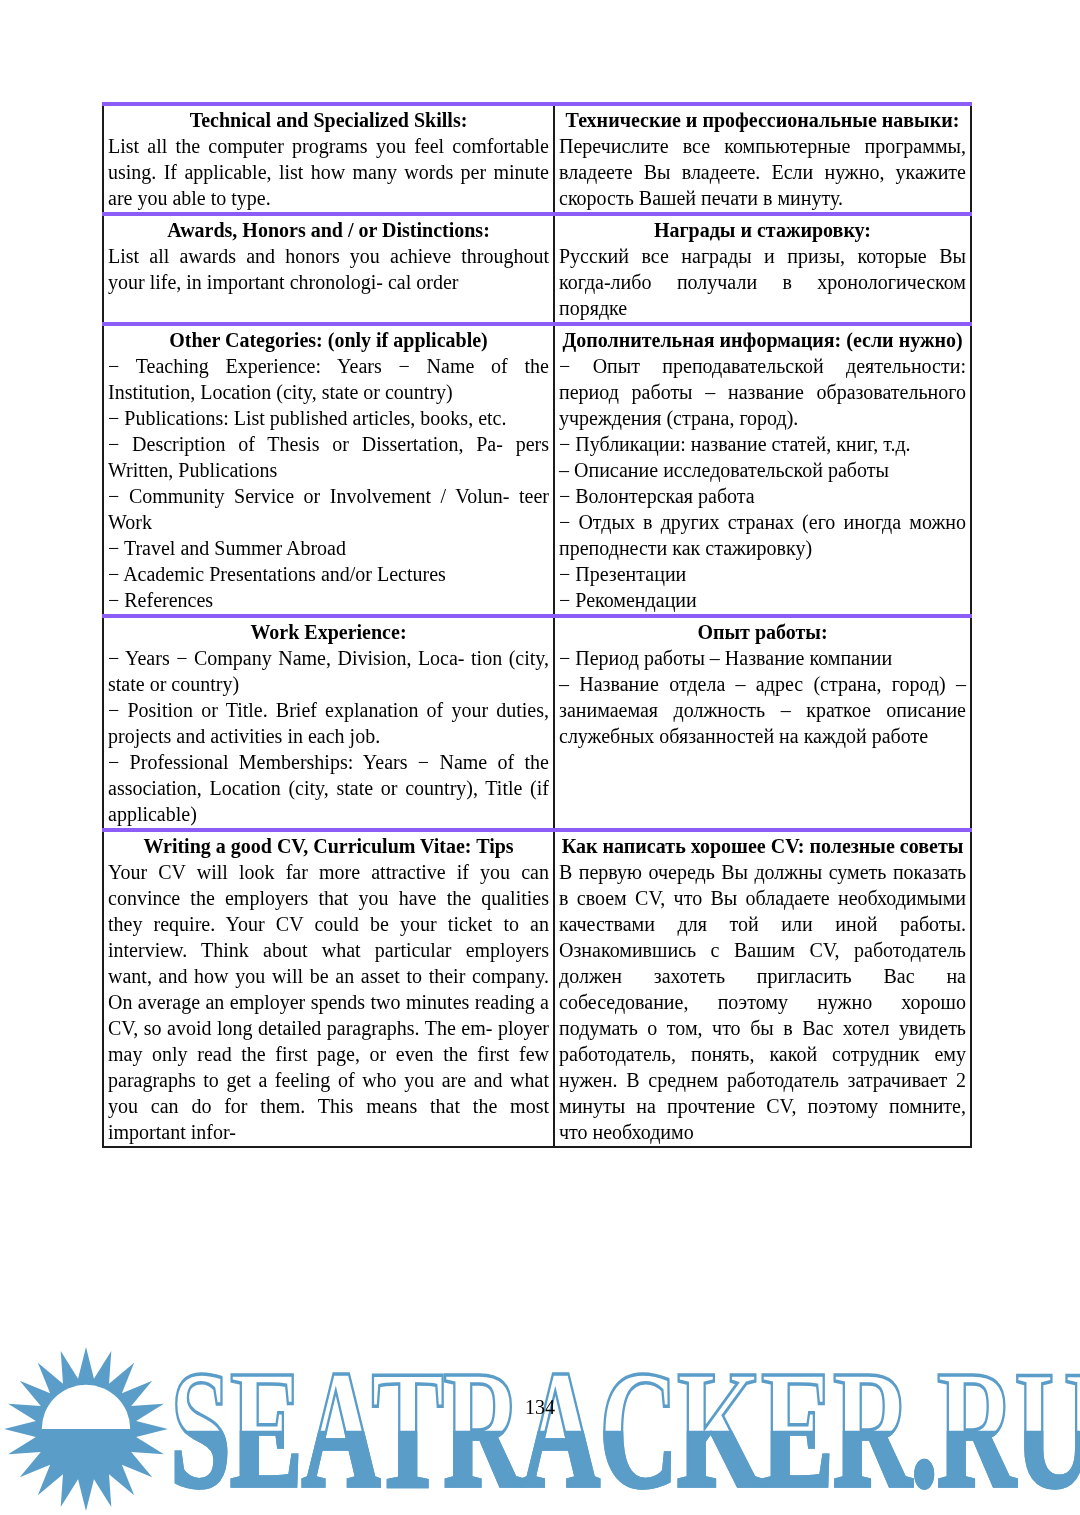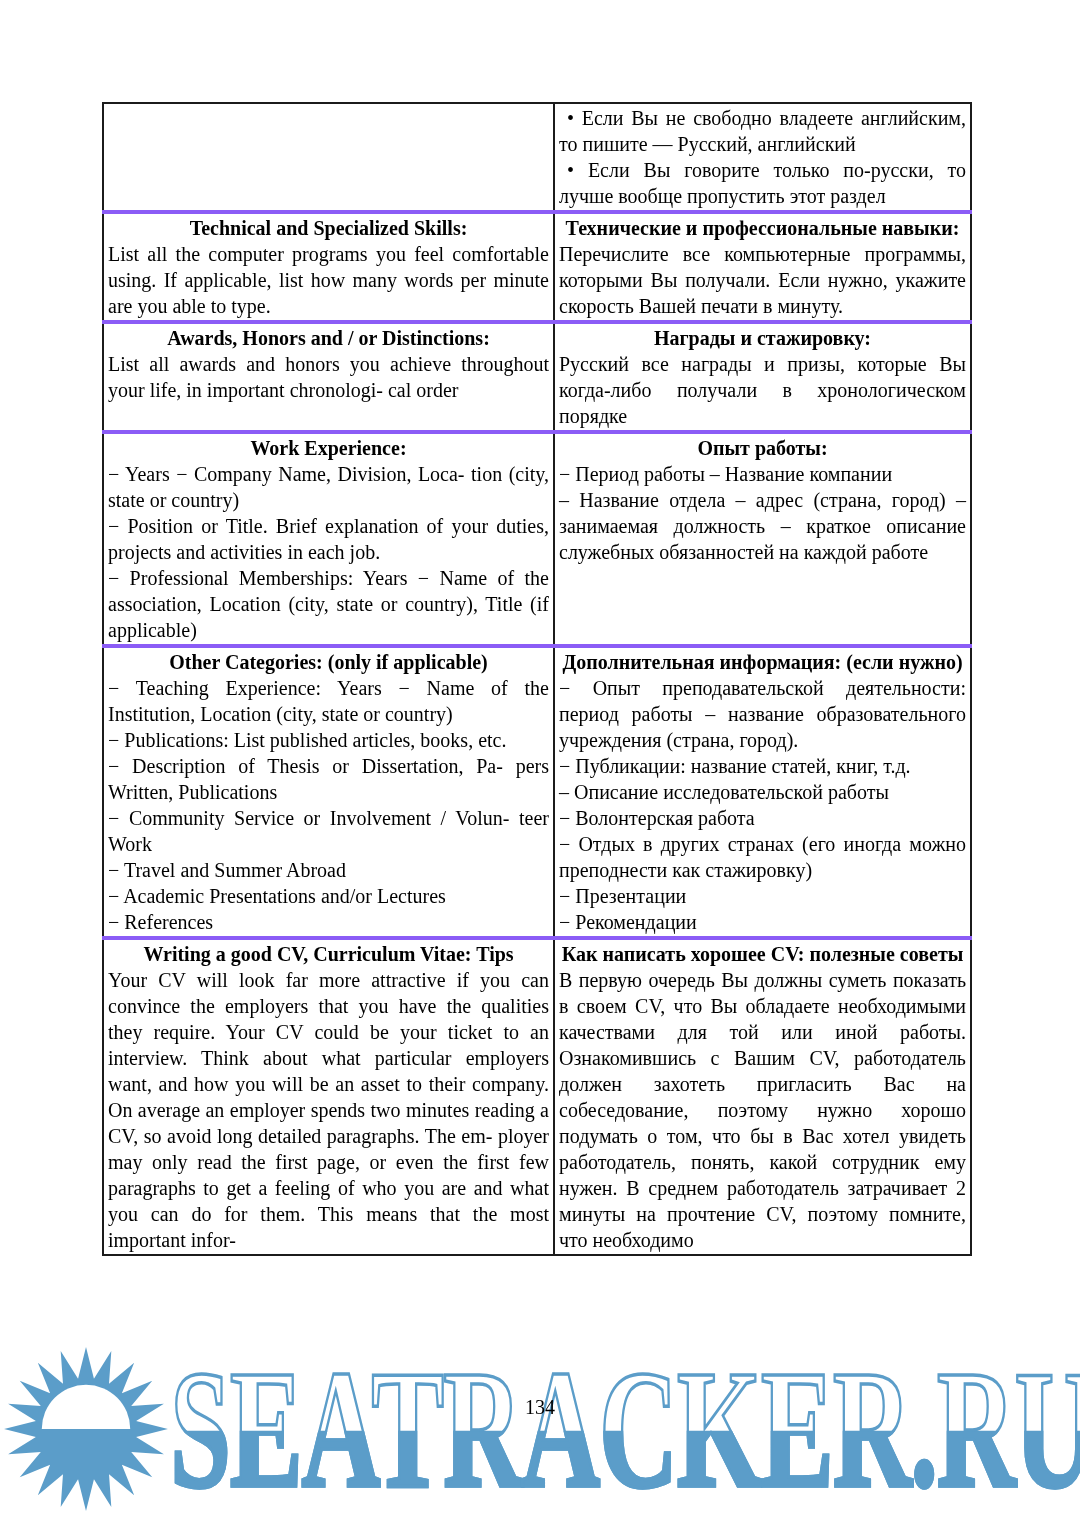--- a/index.html
+++ b/index.html
@@ -46,61 +46,40 @@
 <body>
 
 <div class="page">
 
   <table class="tbl">
     <colgroup>
         <col style="width:451px">
         <col style="width:417px">
       </colgroup>
     <tbody>
-      <tr style="height:105px">
-        <td class="c1"></td>
-        <td class="c2">
-          <div class="item ind">• Если Вы не свободно владеете английским, то пишите — Русский, английский</div>
-          <div class="item ind">• Если Вы говорите только по-русски, то лучше вообще пропустить этот раздел</div>
-        </td>
-      </tr>
 
       <tr class="sep" style="height:103px">
         <td class="c1">
           <div class="hdr">Technical and Specialized Skills:</div>
           <div class="item">List all the computer programs you feel comfortable using. If applicable, list how many words per minute are you able to type.</div>
         </td>
         <td class="c2">
           <div class="hdr">Технические и профессиональные навыки:</div>
-          <div class="item">Перечислите все компьютерные программы, которыми Вы получали. Если нужно, укажите скорость Вашей печати в минуту.</div>
+          <div class="item">Перечислите все компьютерные программы, владеете Вы владеете. Если нужно, укажите скорость Вашей печати в минуту.</div>
         </td>
       </tr>
 
       <tr class="sep" style="height:101px">
         <td class="c1">
           <div class="hdr">Awards, Honors and / or Distinctions:</div>
           <div class="item">List all awards and honors you achieve throughout your life, in important chronologi- cal order</div>
         </td>
         <td class="c2">
           <div class="hdr">Награды и стажировку:</div>
           <div class="item">Русский все награды и призы, которые Вы когда-либо получали в хронологическом порядке</div>
-        </td>
-      </tr>
-
-      <tr class="sep" style="height:207px">
-        <td class="c1">
-          <div class="hdr">Work Experience:</div>
-          <div class="item">− Years − Company Name, Division, Loca- tion (city, state or country)</div>
-          <div class="item">− Position or Title. Brief explanation of your duties, projects and activities in each job.</div>
-          <div class="item">− Professional Memberships: Years − Name of the association, Location (city, state or country), Title (if applicable)</div>
-        </td>
-        <td class="c2">
-          <div class="hdr">Опыт работы:</div>
-          <div class="item">− Период работы – Название компании</div>
-          <div class="item">– Название отдела – адрес (страна, город) – занимаемая должность – краткое описание служебных обязанностей на каждой работе</div>
         </td>
       </tr>
 
       <tr class="sep" style="height:287px">
         <td class="c1">
           <div class="hdr">Other Categories: (only if applicable)</div>
           <div class="item">− Teaching Experience: Years − Name of the Institution, Location (city, state or country)</div>
           <div class="item">− Publications: List published articles, books, etc.</div>
           <div class="item">− Description of Thesis or Dissertation, Pa- pers Written, Publications</div>
           <div class="item">− Community Service or Involvement / Volun- teer Work</div>
@@ -110,20 +89,34 @@
         </td>
         <td class="c2">
           <div class="hdr">Дополнительная информация: (если нужно)</div>
           <div class="item">− Опыт преподавательской деятельности: период работы – название образовательного учреждения (страна, город).</div>
           <div class="item">− Публикации: название статей, книг, т.д.</div>
           <div class="item">– Описание исследовательской работы</div>
           <div class="item">− Волонтерская работа</div>
           <div class="item">− Отдых в других странах (его иногда можно преподнести как стажировку)</div>
           <div class="item">− Презентации</div>
           <div class="item">− Рекомендации</div>
+        </td>
+      </tr>
+
+      <tr class="sep" style="height:207px">
+        <td class="c1">
+          <div class="hdr">Work Experience:</div>
+          <div class="item">− Years − Company Name, Division, Loca- tion (city, state or country)</div>
+          <div class="item">− Position or Title. Brief explanation of your duties, projects and activities in each job.</div>
+          <div class="item">− Professional Memberships: Years − Name of the association, Location (city, state or country), Title (if applicable)</div>
+        </td>
+        <td class="c2">
+          <div class="hdr">Опыт работы:</div>
+          <div class="item">− Период работы – Название компании</div>
+          <div class="item">– Название отдела – адрес (страна, город) – занимаемая должность – краткое описание служебных обязанностей на каждой работе</div>
         </td>
       </tr>
 
       <tr class="sep" style="height:300px">
         <td class="c1">
           <div class="hdr">Writing a good CV, Curriculum Vitae: Tips</div>
           <div class="item it">Your CV will look far more attractive if you can convince the employers that you have the qualities they require. Your CV could be your ticket to an interview. Think about what particular employers want, and how you will be an asset to their company. On average an employer spends two minutes reading a CV, so avoid long detailed paragraphs. The em- ployer may only read the first page, or even the first few paragraphs to get a feeling of who you are and what you can do for them. This means that the most important infor-</div>
         </td>
         <td class="c2">
           <div class="hdr it">Как написать хорошее CV: полезные советы</div>

